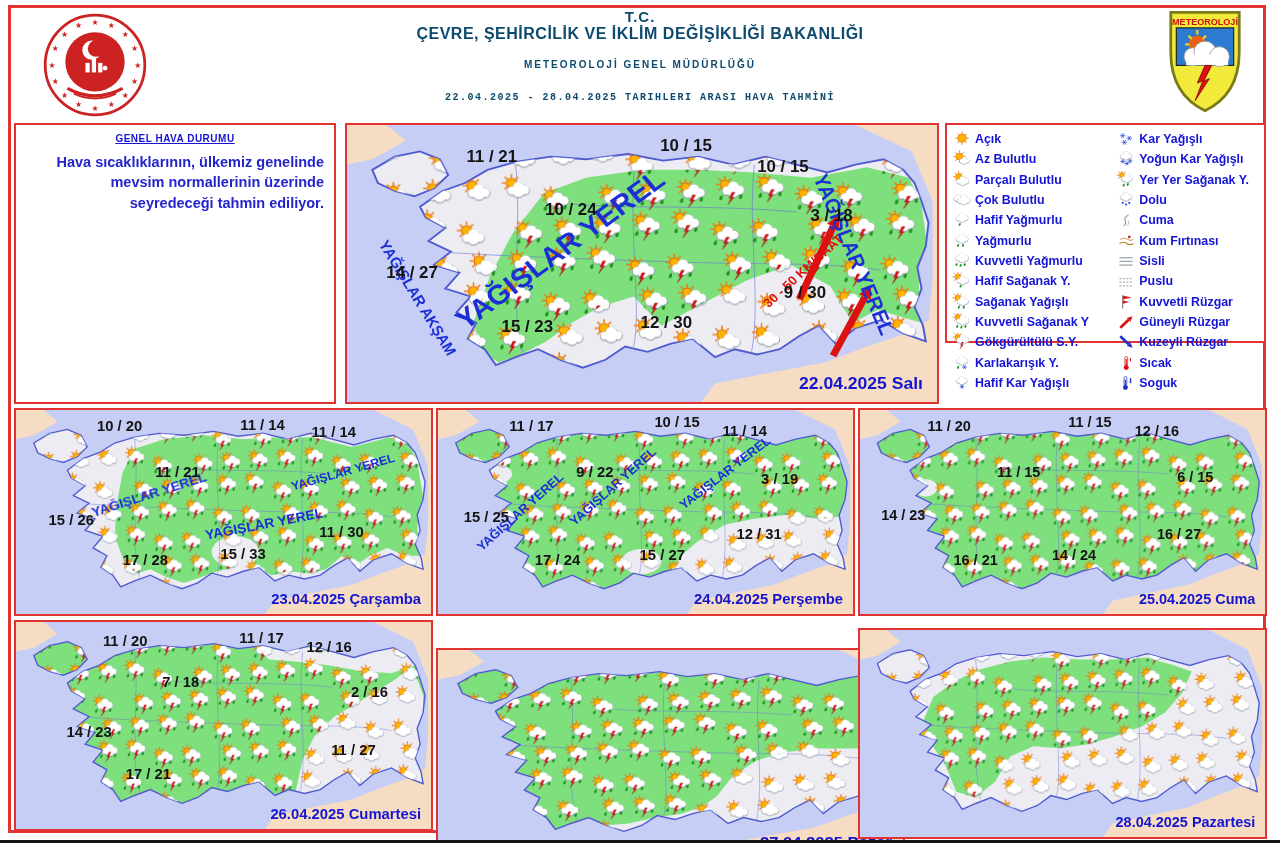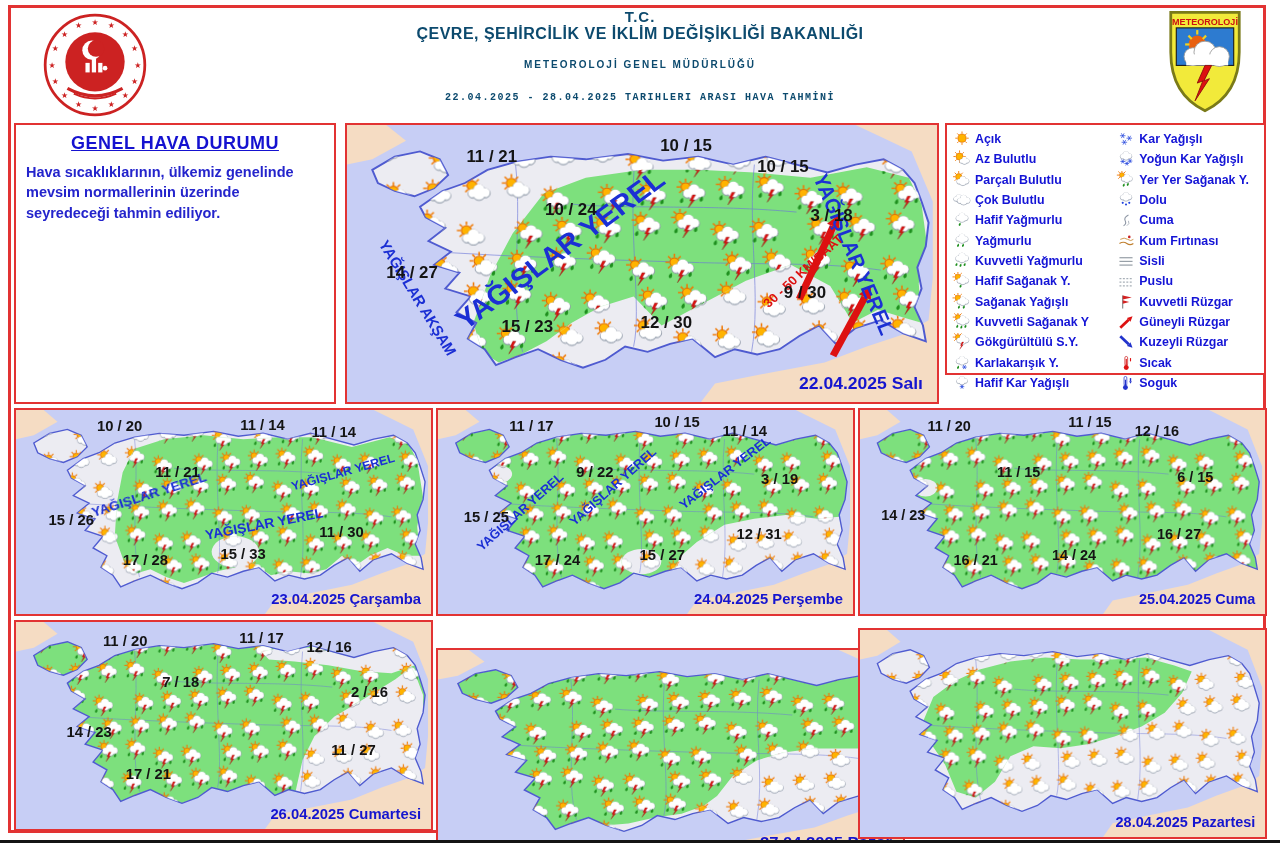--- a/index.html
+++ b/index.html
@@ -8,23 +8,23 @@
   .outer-frame{position:absolute;left:8px;top:5px;width:1258px;height:828px;
         border:3px solid #e23333;box-sizing:border-box;}
   .blackline{position:absolute;left:0;right:0;bottom:0;height:3px;background:#141414;}
   .hdr{position:absolute;left:0;top:8px;width:100%;text-align:center;color:#0c4a6e;font-weight:bold;}
   .hdr .l1{font-size:15px;letter-spacing:1px;}
   .hdr .l2{font-size:16px;margin-top:0;letter-spacing:.5px;}
   .hdr .l3{font-size:10px;margin-top:16px;letter-spacing:2px;}
   .hdr .sub{font-size:10px;margin-top:22px;letter-spacing:1.5px;font-family:Liberation Mono, monospace;}
   .logo{position:absolute;}
   .panel{position:absolute;border:2px solid #e23333;background:#fff;box-sizing:border-box;}
-  .gen-title{color:#1512d0;font-weight:bold;font-size:18px;text-align:center;
+  .gen-title{color:#1512d0;font-weight:bold;font-size:10px;text-align:center;
         text-decoration:underline;margin-top:8px;letter-spacing:.5px;}
-  .gen-body{color:#2424cc;font-weight:bold;font-size:14.5px;text-align:left;
+  .gen-body{color:#2424cc;font-weight:bold;font-size:14.5px;text-align:right;
         padding:8px 10px;line-height:1.4;}
   .leg-wrap{display:flex;padding:5px 2px 2px 5px;height:100%;box-sizing:border-box;}
   .leg-col{display:flex;flex-direction:column;justify-content:space-between;height:262px;}
   .leg-col.c1{width:53%;}
   .leg-col.c2{width:47%;}
   .lrow{display:flex;align-items:center;gap:3px;}
   .lrow .lic{width:20px;height:18px;flex:none;}
   .lrow .ltxt{color:#1414d6;font-weight:bold;font-size:12.4px;white-space:nowrap;}
   .map-svg{position:absolute;left:0;top:0;width:100%;height:100%;}
 </style>
@@ -94,21 +94,21 @@
       </g>
       <path d="M33,52 L26,68 31,66 24,84 37,64 32,66 39,52 Z" fill="#dd1111" stroke="#8a0c0c" stroke-width="0.8"></path>
     </svg>
   </div>
 
   <div class="panel" style="left:14px;top:123px;width:322px;height:281px;">
     <div class="gen-title">GENEL HAVA DURUMU</div>
     <div class="gen-body">Hava sıcaklıklarının, ülkemiz genelinde mevsim normallerinin üzerinde seyredeceği tahmin ediliyor.</div>
   </div>
 
-  <div class="panel" style="left:945px;top:123px;width:321px;height:252px;">
+  <div class="panel" style="left:945px;top:123px;width:321px;height:220px;">
     <div class="leg-wrap">
       <div class="leg-col c1" id="legcol1">
           <div class="lrow">
             <svg class="lic" viewBox="0 0 24 22">
               <line x1="17.5" y1="10.0" x2="20.2" y2="10.0" stroke="#f07800" stroke-width="1.1"></line>
               <line x1="15.9" y1="13.9" x2="17.8" y2="15.8" stroke="#f07800" stroke-width="1.1"></line>
               <line x1="12.0" y1="15.5" x2="12.0" y2="18.2" stroke="#f07800" stroke-width="1.1"></line>
               <line x1="8.1" y1="13.9" x2="6.2" y2="15.8" stroke="#f07800" stroke-width="1.1"></line>
               <line x1="6.5" y1="10.0" x2="3.8" y2="10.0" stroke="#f07800" stroke-width="1.1"></line>
               <line x1="8.1" y1="6.1" x2="6.2" y2="4.2" stroke="#f07800" stroke-width="1.1"></line>

